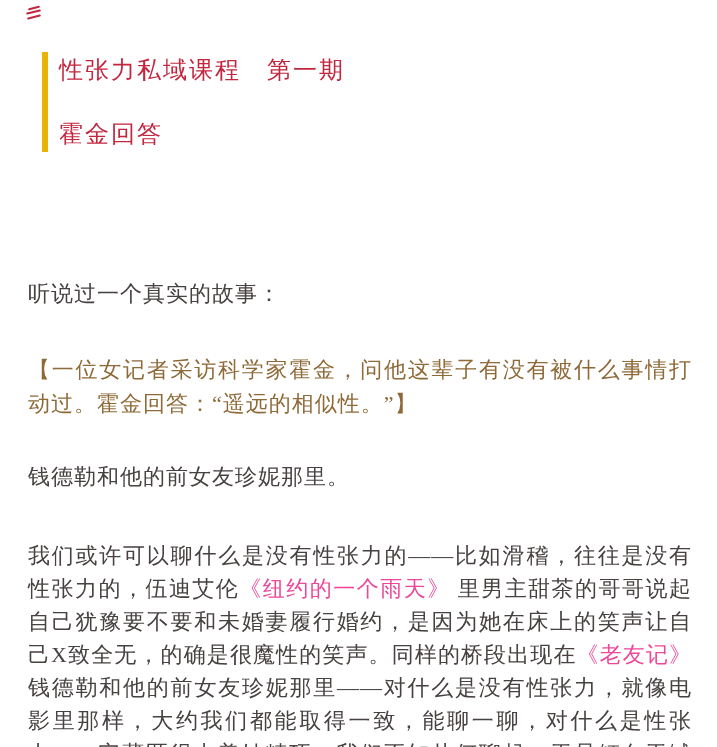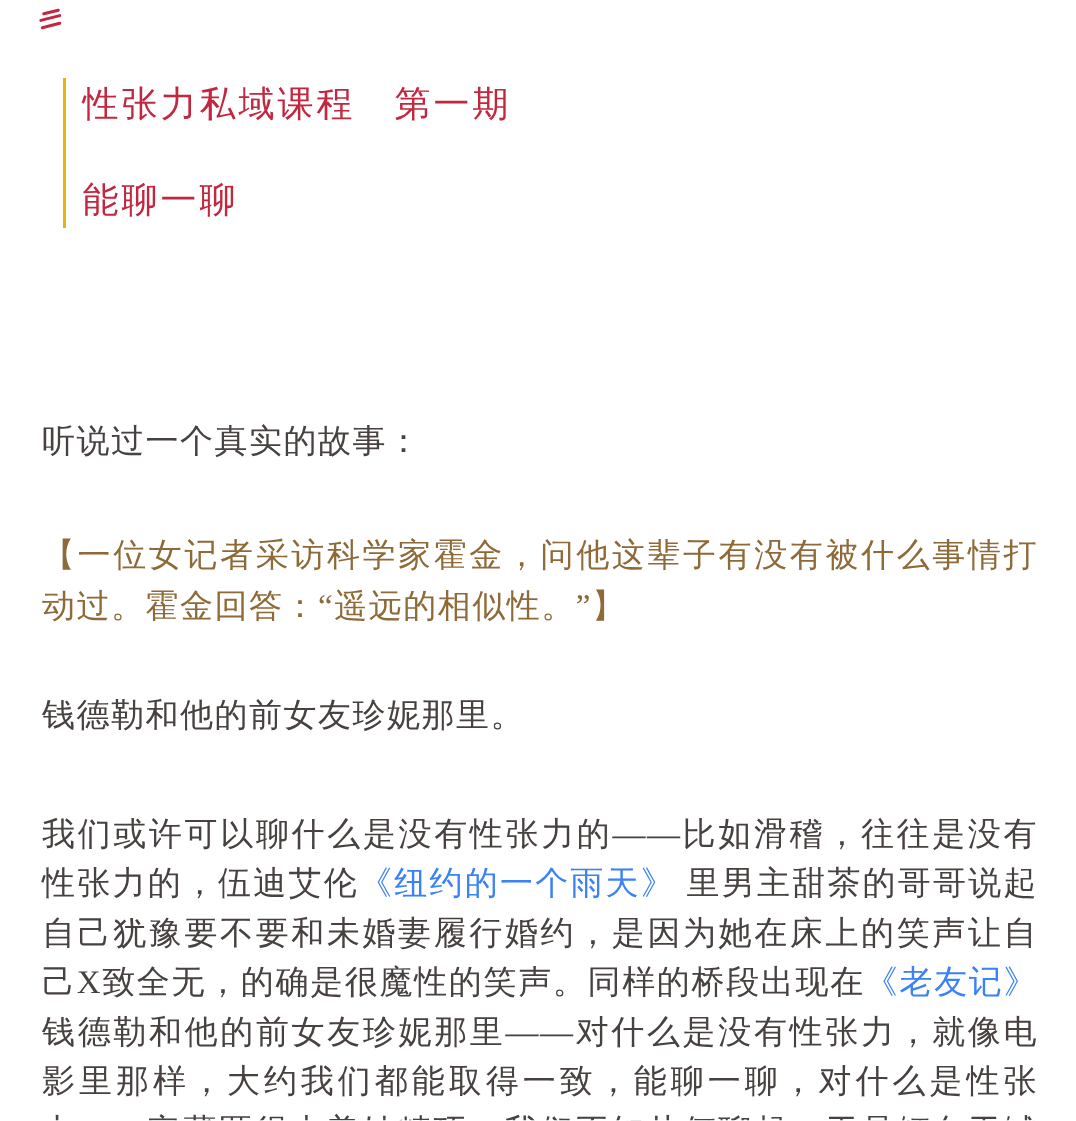--- a/index.html
+++ b/index.html
@@ -37,21 +37,21 @@
   .scribble i:nth-child(2) { top: 5px;  left: 0; }
   .scribble i:nth-child(3) { top: 10px; left: 1px; width: 14px; }
 
   
   .title-block {
     position: absolute;
     left: 42px;
     top: 52px;
     height: 100px;
     padding-left: 11px;
-    border-left: 2px solid #eab308;
+    border-left: 6px solid #eab308;
     display: flex;
     flex-direction: column;
     justify-content: space-between;
   }
   .title-line {
     font-size: 24px;
     line-height: 32px;
     letter-spacing: 2px;
     color: #c2273f;
     white-space: nowrap;
@@ -67,36 +67,36 @@
     font-size: 22px;
     line-height: 33px;
     letter-spacing: 1px;
     text-align: justify;
     color: #474140;
   }
   .para.p1 { top: 255px; }
   .para.p2 { top: 331px; color: #8e6a38; line-height: 34px; }
   .para.p3 { top: 438px; }
   .para.p4 { top: 517px; }
-  .accent-red { color: #3b82f6; }
+  .accent-red { color: #ec4899; }
 </style>
 </head>
 <body>
 
 <div class="doc">
 
   <span class="scribble">
     <i></i>
       <i></i>
       <i></i>
   </span>
 
   <div class="title-block">
     <div class="title-line first">性张力私域课程　第一期</div>
-    <div class="title-line second">能聊一聊</div>
+    <div class="title-line second">霍金回答</div>
   </div>
 
   <p class="para p1">听说过一个真实的故事：</p>
 
   <p class="para p2">【一位女记者采访科学家霍金，问他这辈子有没有被什么事情打动过。霍金回答：“遥远的相似性。”】</p>
 
   <p class="para p3">钱德勒和他的前女友珍妮那里。</p>
 
   <p class="para p4"><span>我们或许可以聊什么是没有性张力的——比如滑稽，往往是没有性张力的，伍迪艾伦</span><span class="accent-red">《纽约的一个雨天》</span><span> 里男主甜茶的哥哥说起自己犹豫要不要和未婚妻履行婚约，是因为她在床上的笑声让自己X致全无，的确是很魔性的笑声。同样的桥段出现在</span><span class="accent-red">《老友记》</span><span>钱德勒和他的前女友珍妮那里——对什么是没有性张力，就像电影里那样，大约我们都能取得一致，能聊一聊，对什么是性张力……它藏匿得太美妙精巧，我们不知从何聊起，于是倾向于缄默无声。</span></p>
 

